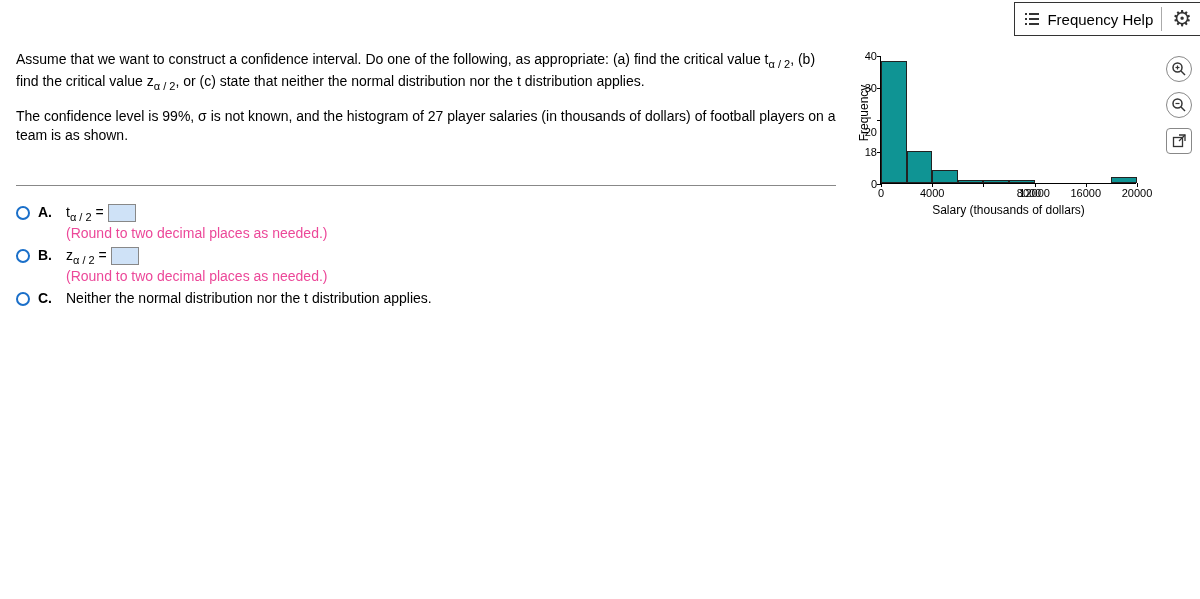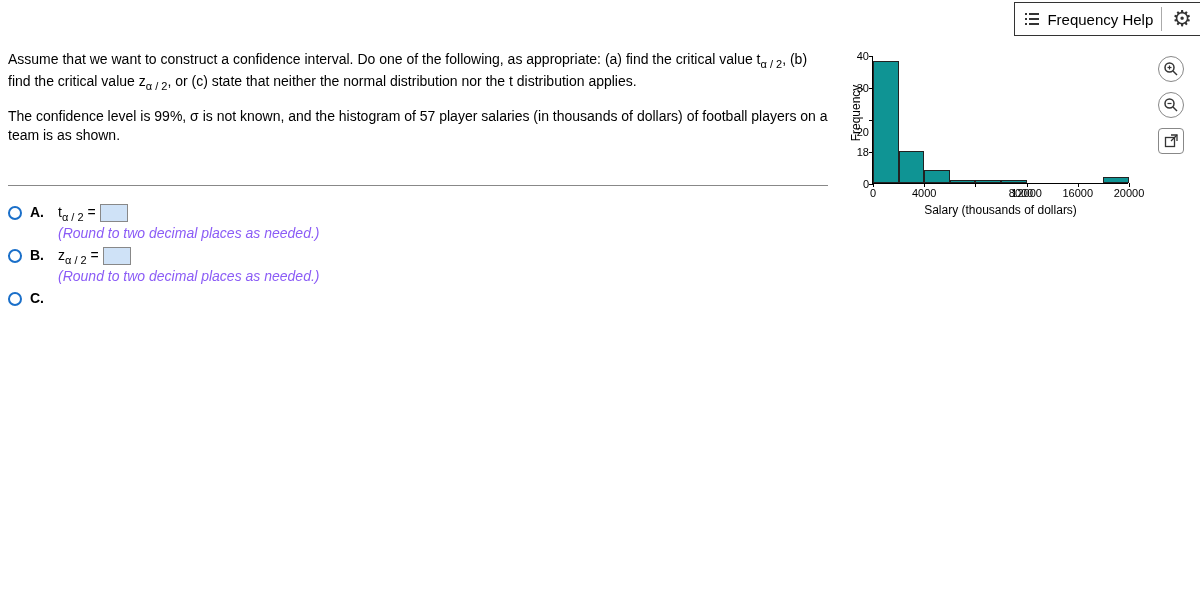--- a/index.html
+++ b/index.html
@@ -32,20 +32,21 @@
     padding: 0 2px;
   }
   .vr { width: 1px; height: 24px; background: #aaa; }
   .main {
     display: flex;
     padding: 50px 10px 0 8px;
     gap: 14px;
   }
   .left {
     flex: 0 0 820px;
+    margin-left: 8px;
   }
   .left p { margin: 0 0 6px 0; line-height: 1.35; }
   .sub { font-size: 11px; vertical-align: sub; }
   .divider {
     border-top: 1px solid #888;
     margin: 40px 0 18px 0;
     width: 820px;
   }
   .choices { margin-top: 12px; }
   .choice-row {
@@ -64,21 +65,21 @@
   .choice-letter { font-weight: bold; min-width: 20px; }
   .choice-body { }
   .answer-box {
     display: inline-block;
     width: 28px;
     height: 18px;
     background: #cfe2f7;
     border: 1px solid #888;
     vertical-align: middle;
   }
-  .round-note { color: #8b5cf6; margin-top: 2px; font-style: italic; }
+  .round-note { color: #ec4899; margin-top: 2px; }
   .chart-area {
     position: relative;
     width: 340px;
     height: 170px;
   }
   .chart-tools {
     position: absolute;
     right: -2px;
     top: 6px;
     display: flex;
@@ -196,21 +197,21 @@
   <span class="qh-text">Frequency Help</span>
   <span class="vr"></span>
   <span class="gear">⚙</span>
 </div>
 
 <div class="main">
   <div class="left">
     <p>
       <span>Assume that we want to construct a confidence interval. Do one of the following, as appropriate: (a) find the critical value t</span><span class="sub">α / 2</span><span>, (b) find the critical value z</span><span class="sub">α / 2</span><span>, or (c) state that neither the normal distribution nor the t distribution applies.</span>
     </p>
-    <p style="margin-top:14px;">The confidence level is 99%, σ is not known, and the histogram of 57 player salaries (in thousands of dollars) of football players on a team is as shown.</p>
+    <p style="margin-top:14px;">The confidence level is 99%, σ is not known, and the histogram of 27 player salaries (in thousands of dollars) of football players on a team is as shown.</p>
 
     <div class="divider"></div>
 
 
     <div class="choices">
 
       <div class="choice-row">
         <div class="radio"></div>
         <div class="choice-letter">A.</div>
         <div class="choice-body">
@@ -224,20 +225,21 @@
         <div class="choice-letter">B.</div>
         <div class="choice-body">
           <span>z</span><span class="sub">α / 2</span><span> = </span><span class="answer-box"></span>
           <div class="round-note">(Round to two decimal places as needed.)</div>
         </div>
       </div>
 
       <div class="choice-row">
         <div class="radio"></div>
         <div class="choice-letter">C.</div>
+        <div class="choice-body">Neither the normal distribution nor the t distribution applies.</div>
       </div>
 
     </div>
   </div>
 
   <div class="chart-area">
     <div class="ylabel">Frequency</div>
     <div class="plot" id="plot">
       <div class="bars" id="bars">
           <div class="bar" style="width: 25.6px; height: 121.6px;"></div>

